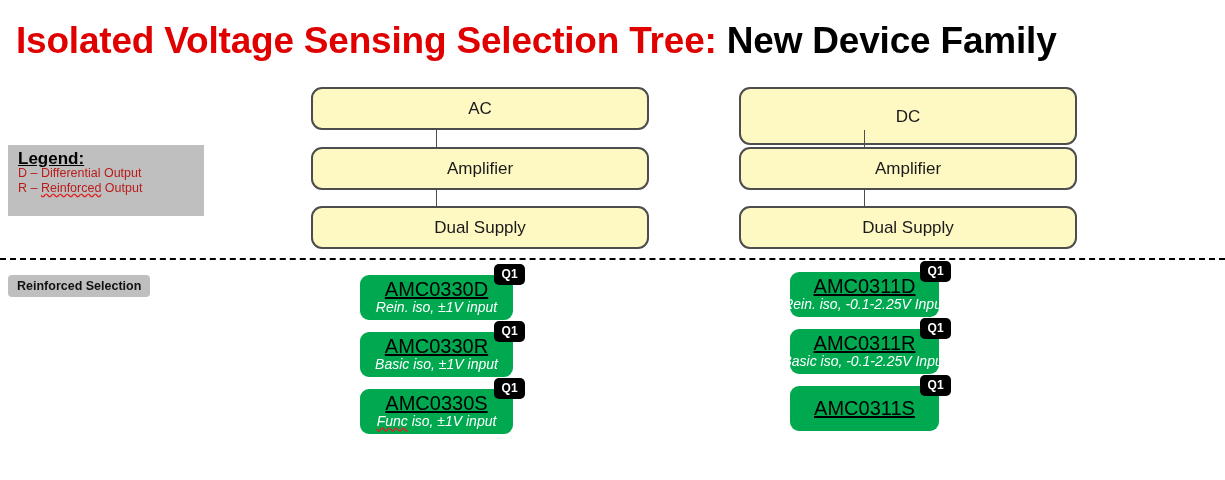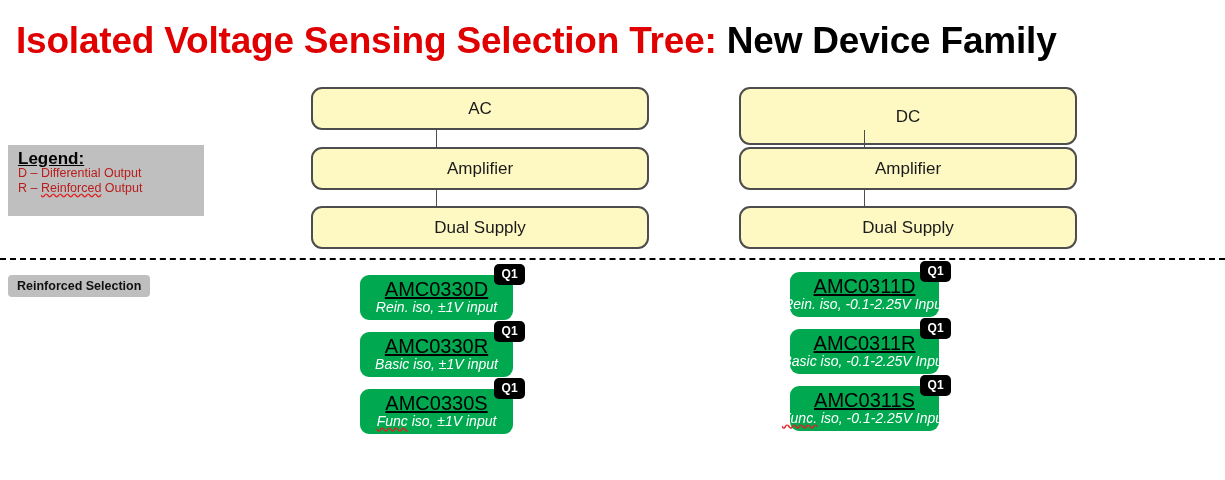--- a/index.html
+++ b/index.html
@@ -215,15 +215,14 @@
 </div>
 
 <div class="device" style="left:790px; top:329px; width:149px; height:45px;">
   <span class="device-name">AMC0311R</span>
   <span class="device-sub"><span>Basic iso, -0.1-2.25V Input</span></span>
   <span class="qual-badge">Q1</span>
 </div>
 
 <div class="device" style="left:790px; top:386px; width:149px; height:45px;">
   <span class="device-name">AMC0311S</span>
-  <span class="device-sub"><span class="sq-red-w">Func.</span><span> iso, -0.1-2.25V Input</span></span>
   <span class="qual-badge">Q1</span>
 </div>
 
 </body></html>

